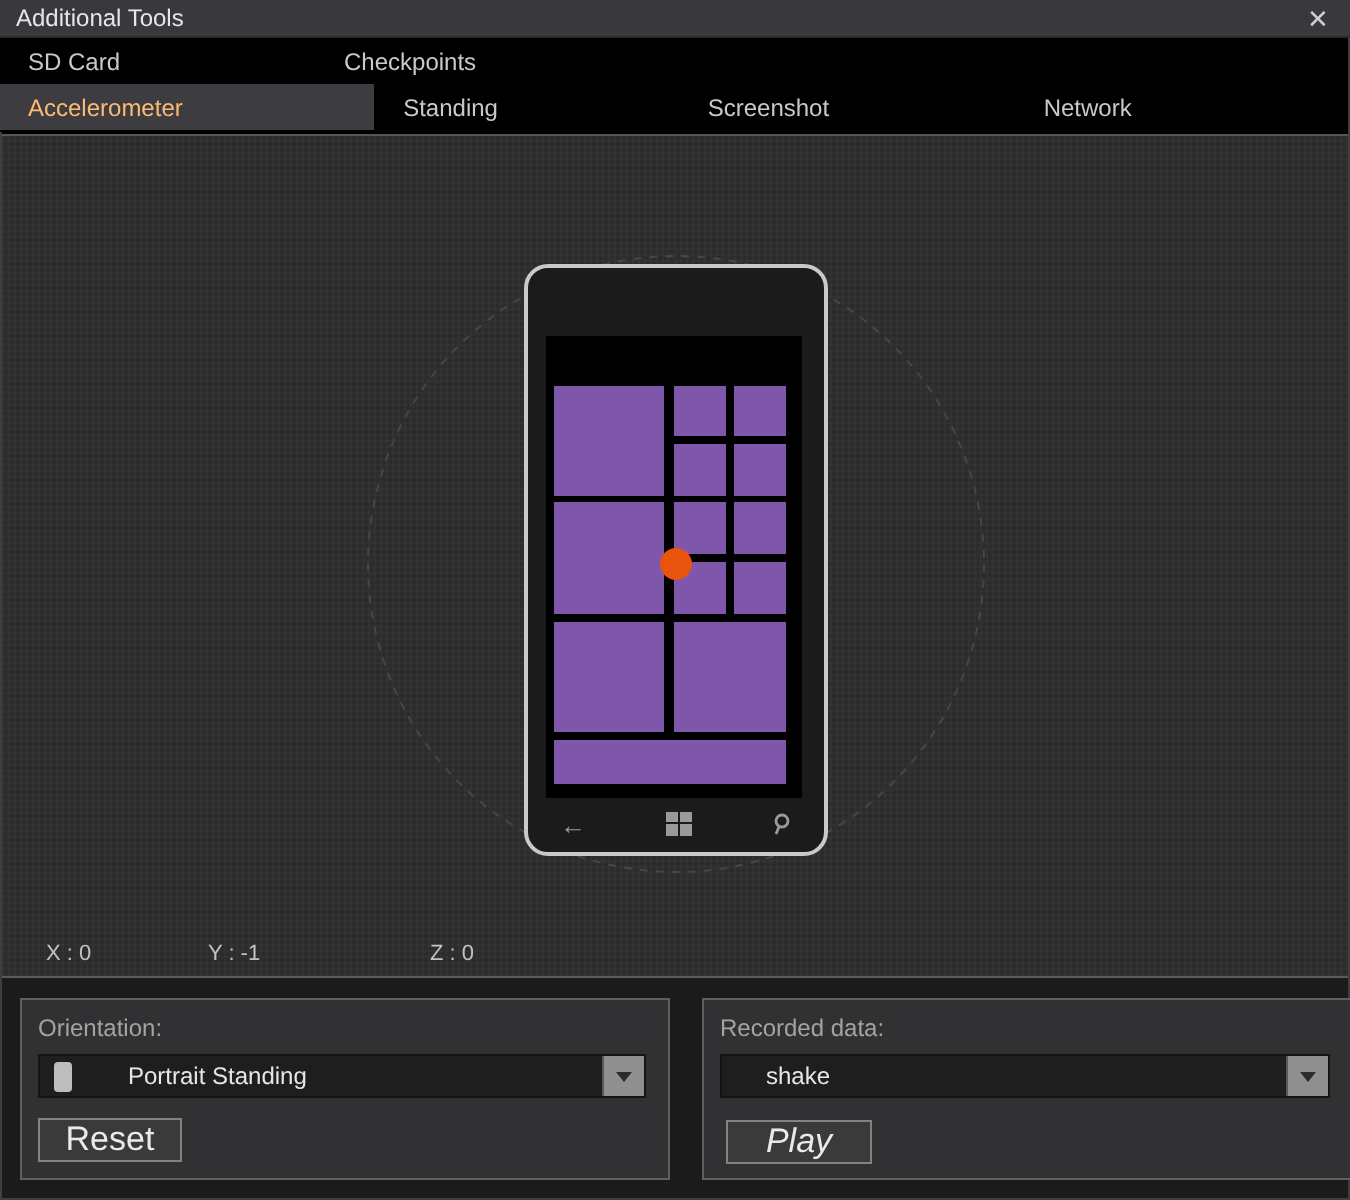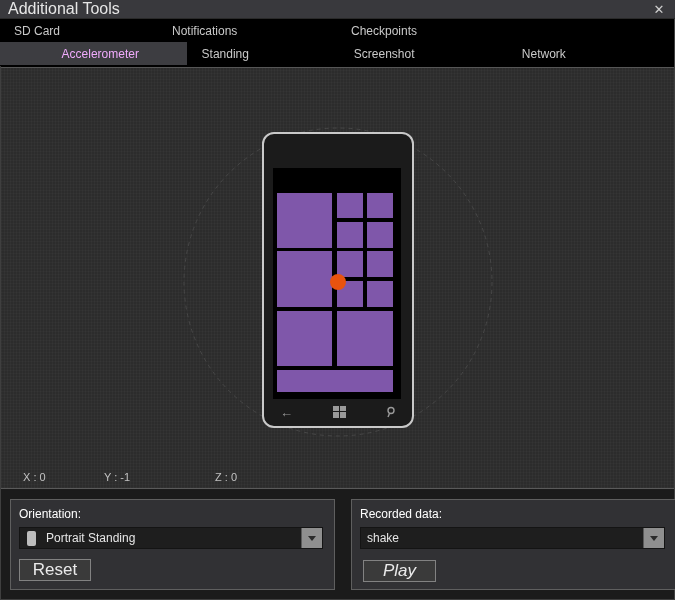--- a/index.html
+++ b/index.html
@@ -10,35 +10,35 @@
     position:relative; width:675px; height:600px; background:#000;
     box-shadow: inset 0 0 0 1px #3f3f3f; overflow:hidden;
   }
 
   
   .titlebar {
     position:absolute; left:0; top:0; width:675px; height:19px;
     background:#39393d; border-bottom:1px solid #2a2a2a;
     display:flex; align-items:center;
   }
-  .titlebar .title { color:#e6e6e6; font-size:16px; padding-left:8px; }
+  .titlebar .title { color:#e6e6e6; font-size:12px; padding-left:8px; }
   .close-btn {
     position:absolute; right:6px; top:1px; width:20px; height:17px;
     color:#cfcfcf; font-size:13px; text-align:center; line-height:17px;
     cursor:default;
   }
 
   
   .tabs { position:absolute; left:0; top:19px; width:663px; height:47px; background:#000; }
   .tabrow { display:flex; height:23px; }
   .tab {
     height:23px; display:flex; align-items:center;
     color:#c9c9c9; font-size:12px; padding-left:15px;
   }
-  .tab.selected { background:#3d3d41; color:#f0abfc;justify-content:center; }
+  .tab.selected { background:#3d3d41; color:#fdba74; }
 
   
   .canvas {
     position:absolute; left:1px; top:67px; width:673px; height:421px;
     background:#2c2c2c; border-top:1px solid #565656;
     background-image:
       repeating-linear-gradient(90deg, rgba(255,255,255,0.025) 0 1px, transparent 1px 3px),
       repeating-linear-gradient(0deg, rgba(255,255,255,0.02) 0 1px, transparent 1px 3px);
   }
 
@@ -78,34 +78,34 @@
   .bottom {
     position:absolute; left:1px; top:488px; width:673px; height:111px;
     background:#1b1b1b; border-top:1px solid #5a5a5a;
   }
   .panel {
     position:absolute; top:10px; height:91px; background:#313134;
     border:1px solid #5f5f5f;
   }
   .panel.left  { left:9px;  width:325px; }
   .panel.right { left:340px; width:327px;margin-left:10px; }
-  .panel .plabel { position:absolute; left:8px; top:7px; color:#ffffff; font-size:12px; }
+  .panel .plabel { position:absolute; left:8px; top:7px; color:#a3a3a3; font-size:12px; }
   .dropdown {
     position:absolute; left:8px; top:27px; height:22px;
     background:#1e1e1e; border:1px solid #141414;
     display:flex; align-items:center; color:#e6e6e6; font-size:12px;
   }
   .panel.left  .dropdown { width:304px; }
   .panel.right .dropdown { width:305px; }
-  .dd-value { padding-left:6px; white-space:nowrap; }
+  .dd-value { padding-left:22px; white-space:nowrap; }
   .phone-glyph {
     width:9px; height:15px; margin-left:7px; background:#bdbdbd;
     border-radius:2px; flex:0 0 auto;
   }
-  .phone-glyph + .dd-value { padding-left:10px; }
+  .phone-glyph + .dd-value { padding-left:28px; }
   .dd-arrow {
     position:absolute; right:0; top:0; width:21px; height:20px;
     background:#8f8f8f; border-left:1px solid #5a5a5a;
     display:flex; align-items:center; justify-content:center;
   }
   .dd-arrow::after {
     content:""; width:0; height:0;
     border-left:4px solid transparent; border-right:4px solid transparent;
     border-top:5px solid #2b2b2b;
   }
@@ -123,23 +123,20 @@
 
   <div class="titlebar">
     <span class="title">Additional Tools</span>
     <span class="close-btn">✕</span>
   </div>
 
   <div class="tabs">
     <div class="tabrow">
       <div class="tab" style="width:157px;padding-left:14px">
           <span>SD Card</span>
-        </div>
-      <div class="tab" style="width:179px">
-          <span>Notifications</span>
         </div>
       <div class="tab" style="width:178px">
           <span>Checkpoints</span>
         </div>
     </div>
     <div class="tabrow">
       <div class="tab selected" style="width:190px;padding-left:14px">
           <span>Accelerometer</span>
         </div>
       <div class="tab" style="width:155px">

